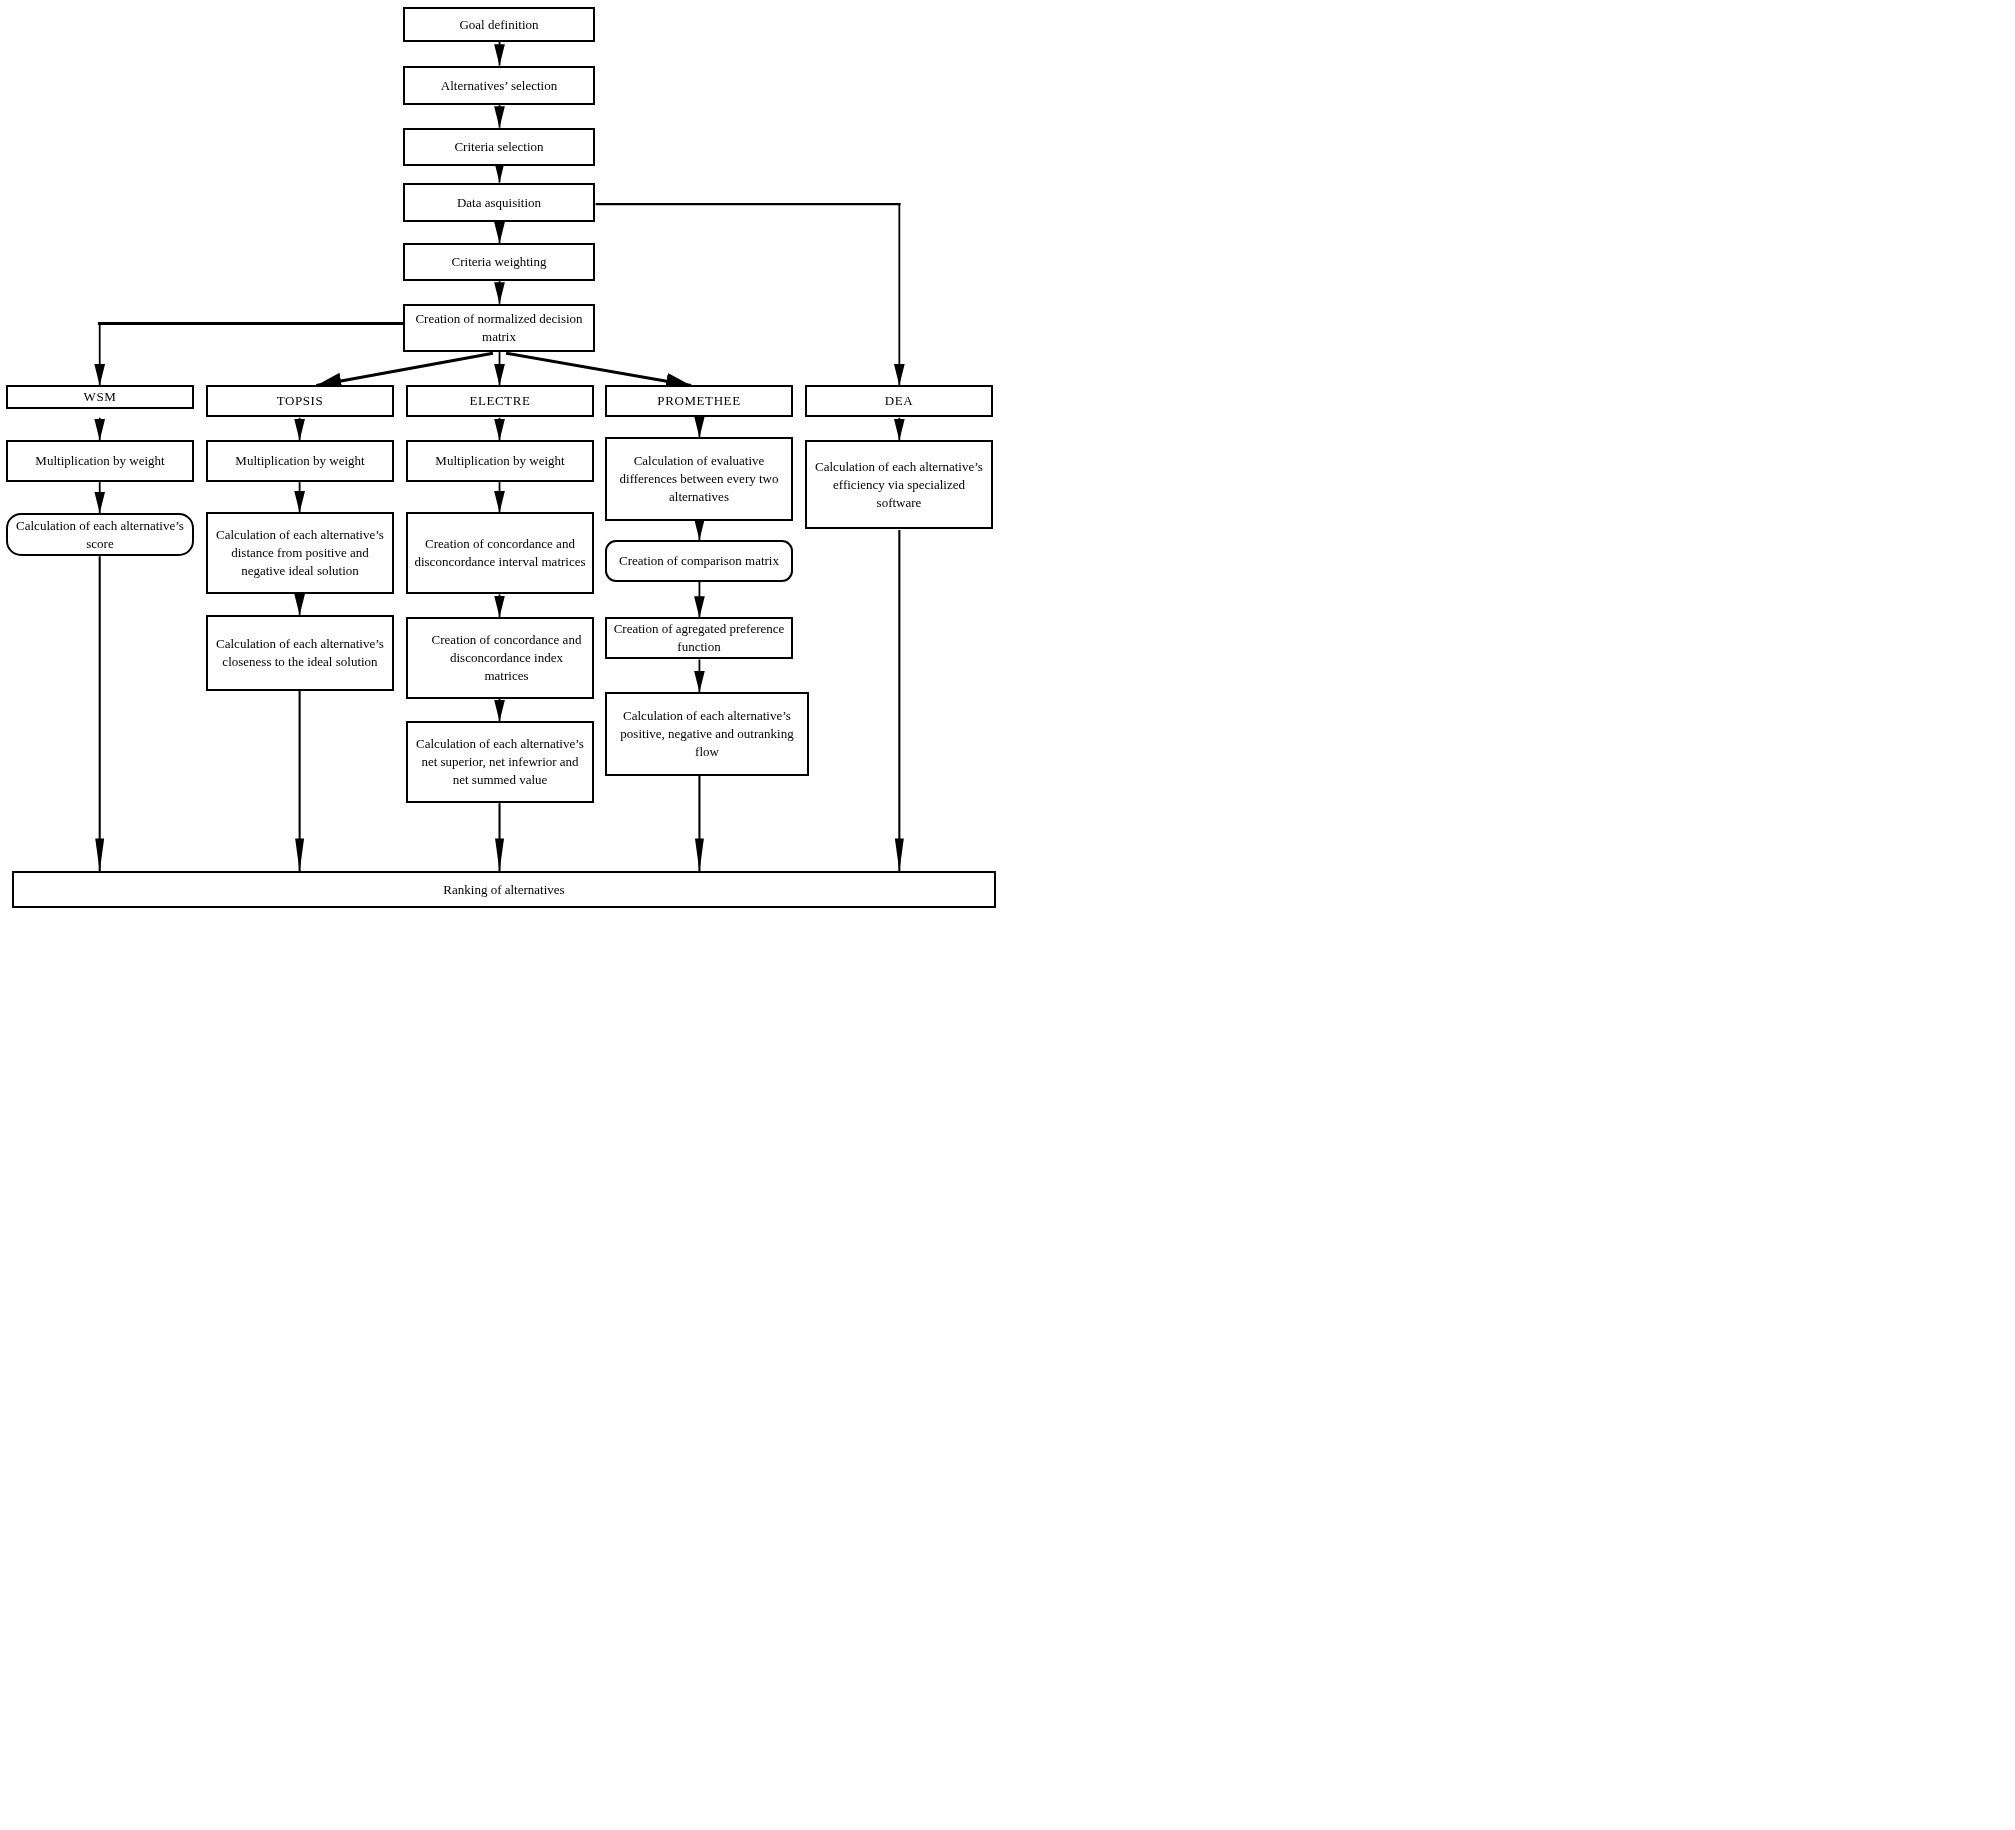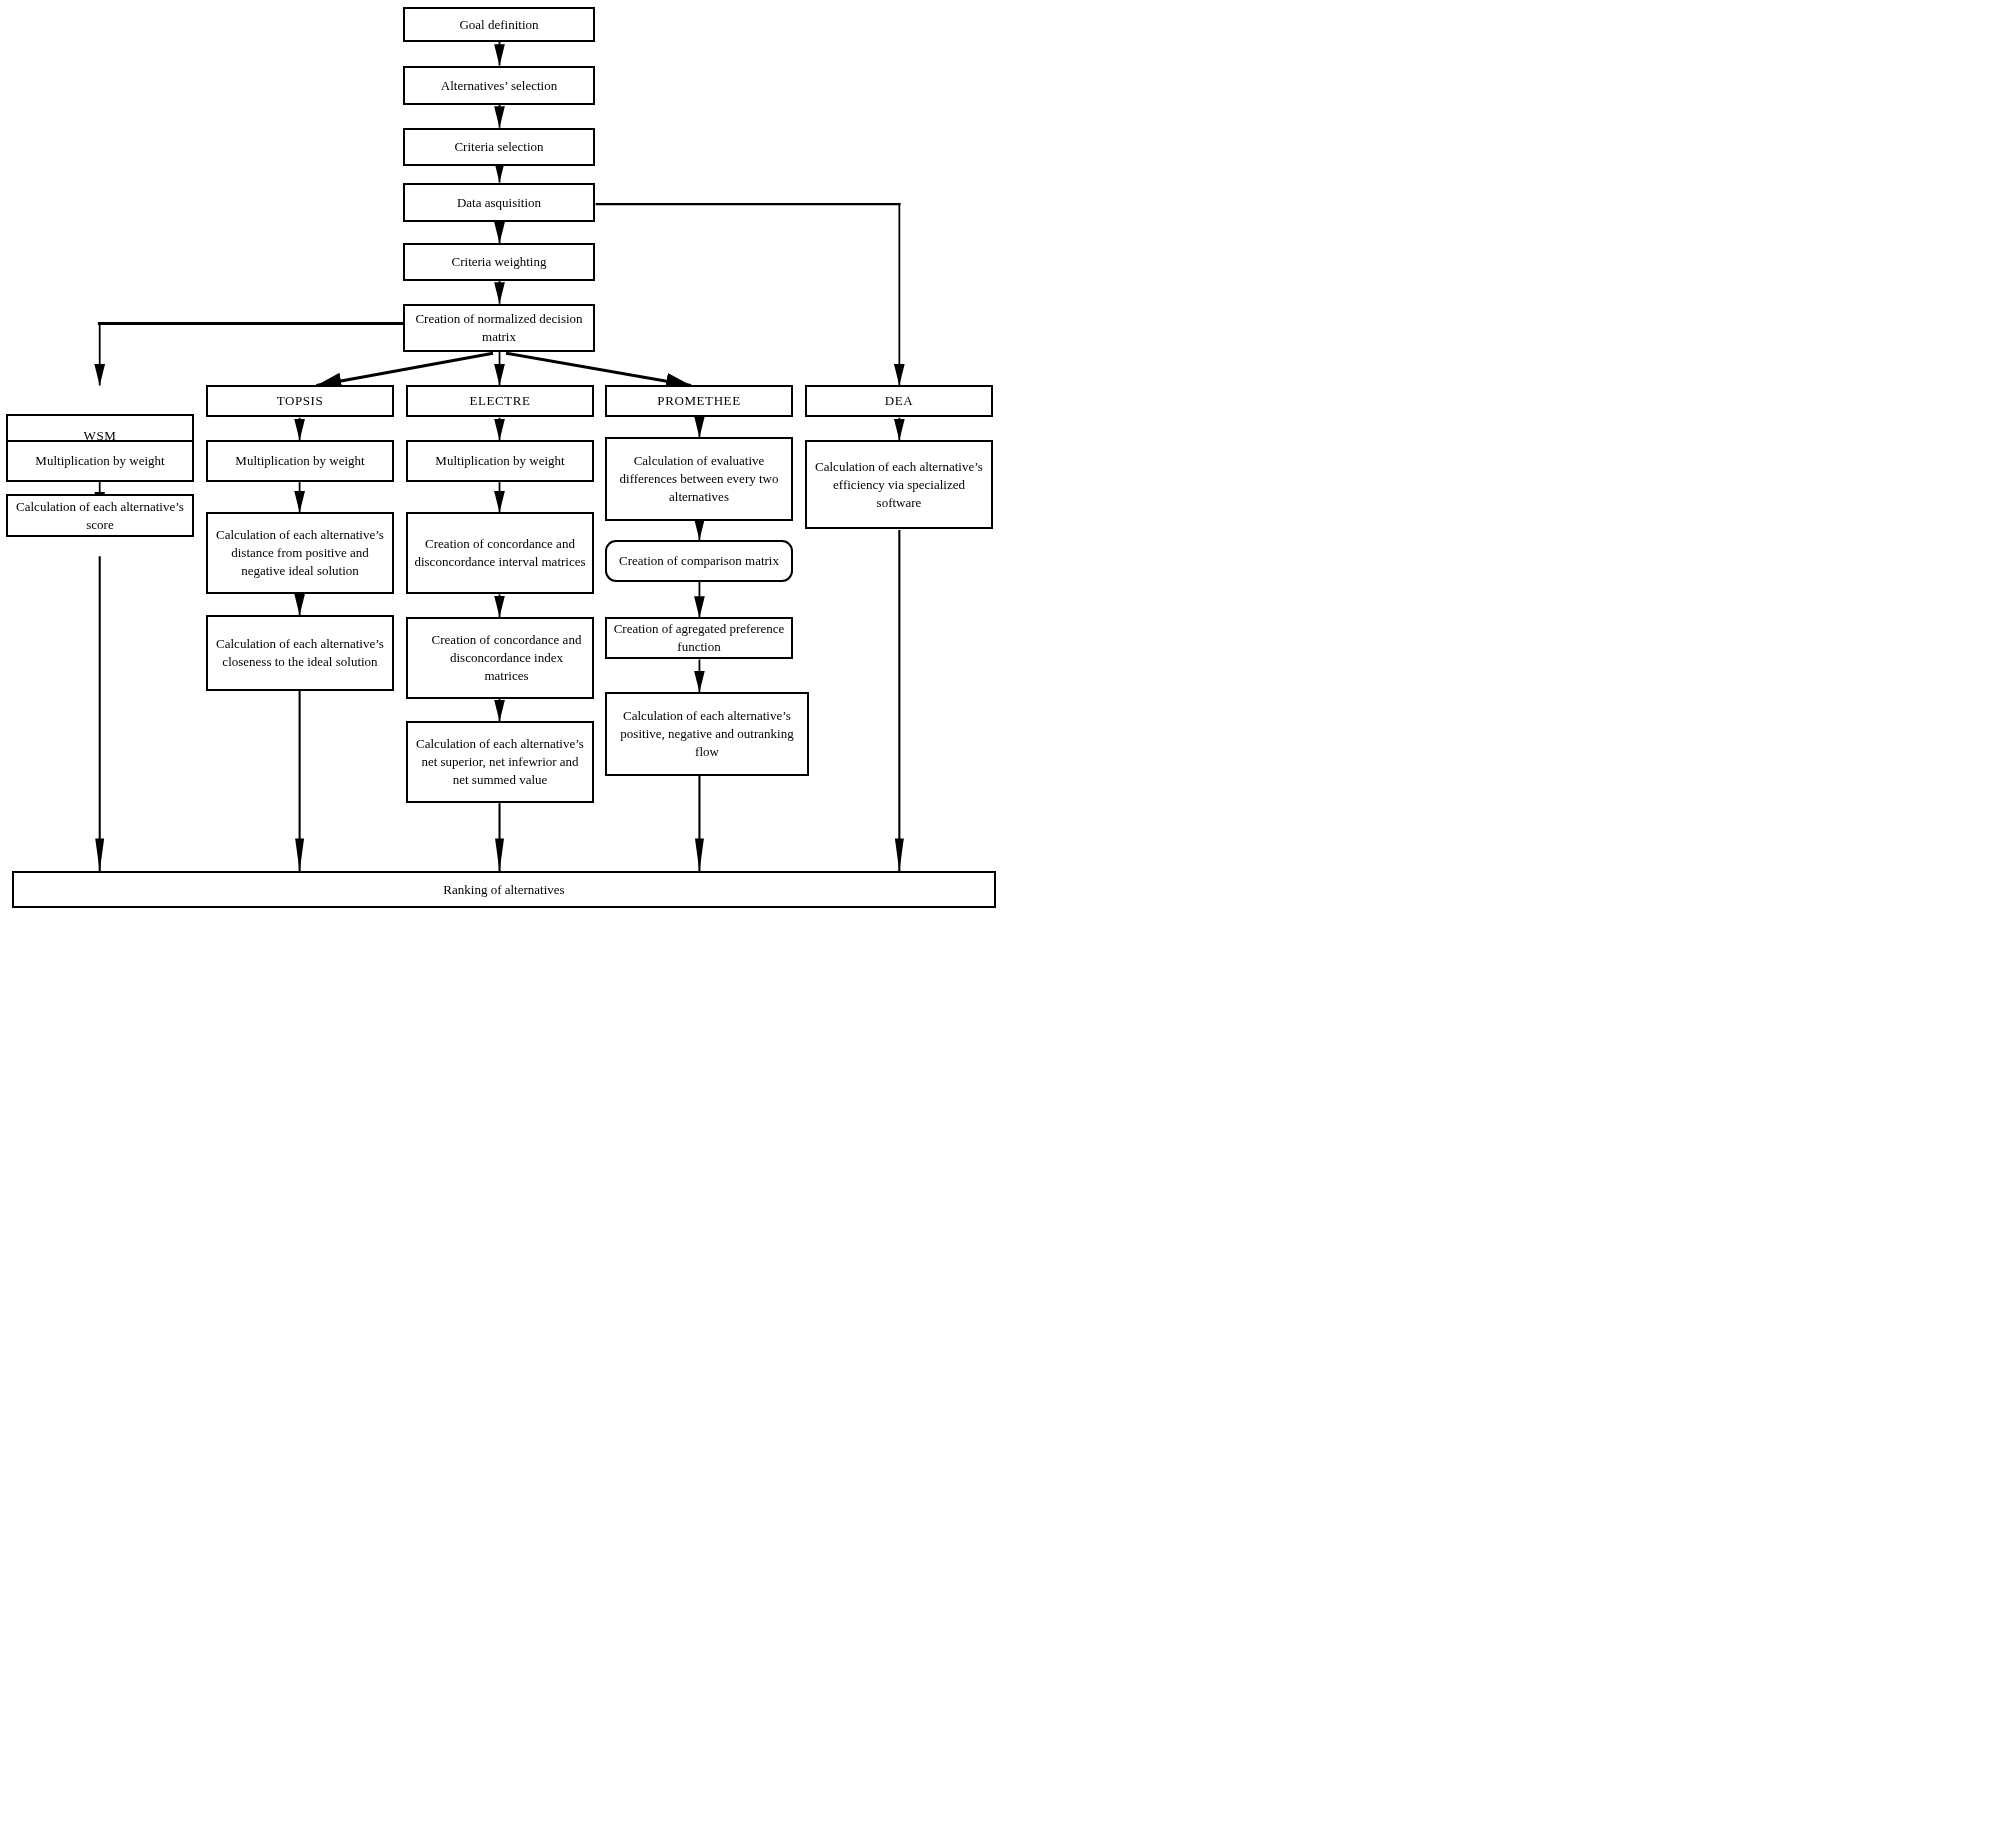--- a/index.html
+++ b/index.html
@@ -95,28 +95,28 @@
     </g>
   </svg>
 
   <div class="node" style="left:403px; top:7.2px;  width:192px; height:35px;">Goal definition</div>
   <div class="node" style="left:403px; top:66px; width:192px; height:39px;">Alternatives’ selection</div>
   <div class="node" style="left:403px; top:128px; width:192px; height:38px;">Criteria selection</div>
   <div class="node" style="left:403px; top:183px; width:192px; height:39px;">Data asquisition</div>
   <div class="node" style="left:403px; top:243px; width:192px; height:38px;">Criteria weighting</div>
   <div class="node" style="left:403px; top:304px; width:192px; height:48px;">Creation of normalized decision matrix</div>
 
-  <div class="node hdr" style="left:6px;   top:385px; width:188px; height:44px;margin-top:29px;">WSM</div>
+  <div class="node hdr" style="left:6px;   top:385px; width:188px; height:24px;">WSM</div>
   <div class="node hdr" style="left:206px;  top:385px; width:188px; height:32px;">TOPSIS</div>
   <div class="node hdr" style="left:406px;  top:385px; width:188px; height:32px;">ELECTRE</div>
   <div class="node hdr" style="left:605px; top:385px; width:188px; height:32px;">PROMETHEE</div>
   <div class="node hdr" style="left:805px; top:385px; width:188px; height:32px;">DEA</div>
 
   <div class="node" style="left:6px; top:440px; width:188px; height:42px;">Multiplication by weight</div>
-  <div class="node" style="left:6px; top:494px; width:188px; height:43px;">Calculation of each alternative’s score</div>
+  <div class="node" style="left:6px; top:513px; width:188px; height:43px;border-radius:15px;">Calculation of each alternative’s score</div>
 
   <div class="node" style="left:206px; top:440px;  width:188px; height:42px;">Multiplication by weight</div>
   <div class="node" style="left:206px; top:512px;  width:188px; height:82px;">Calculation of each alternative’s distance from positive and negative ideal solution</div>
   <div class="node" style="left:206px; top:615px; width:188px; height:76px;">Calculation of each alternative’s closeness to the ideal solution</div>
 
   <div class="node" style="left:406px; top:440px;  width:188px; height:42px;">Multiplication by weight</div>
   <div class="node" style="left:406px; top:512px;  width:188px; height:82px;">Creation of concordance and disconcordance interval matrices</div>
   <div class="node" style="left:406px; top:617px; width:188px; height:82px;padding-left:19px;">Creation of concordance and disconcordance index matrices</div>
   <div class="node" style="left:406px; top:721px; width:188px; height:82px;">Calculation of each alternative’s net superior, net infewrior and net summed value</div>
 

